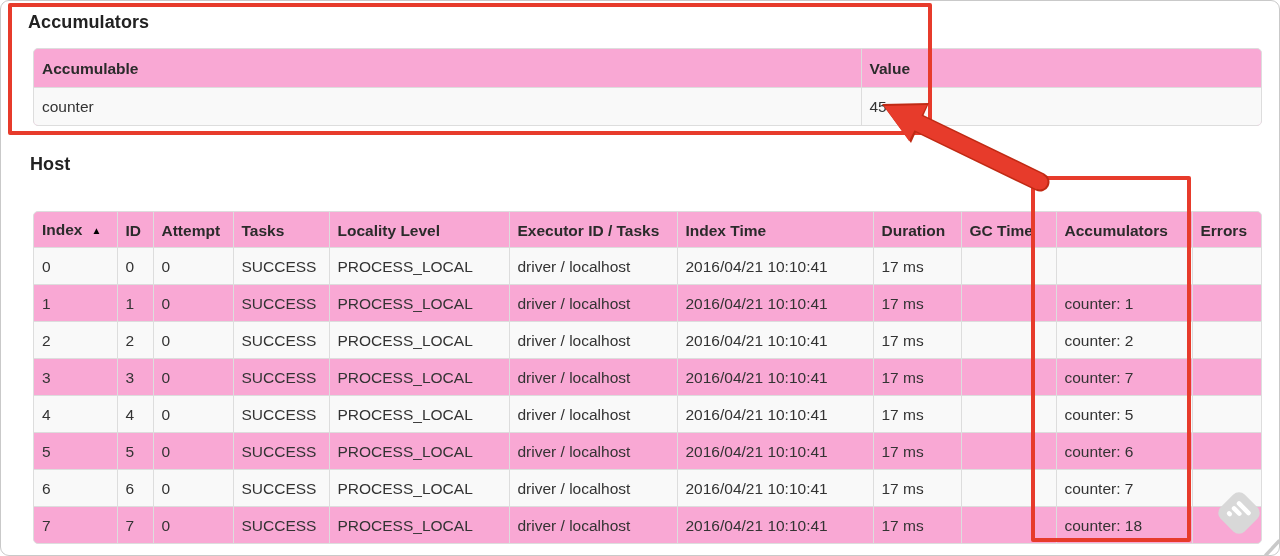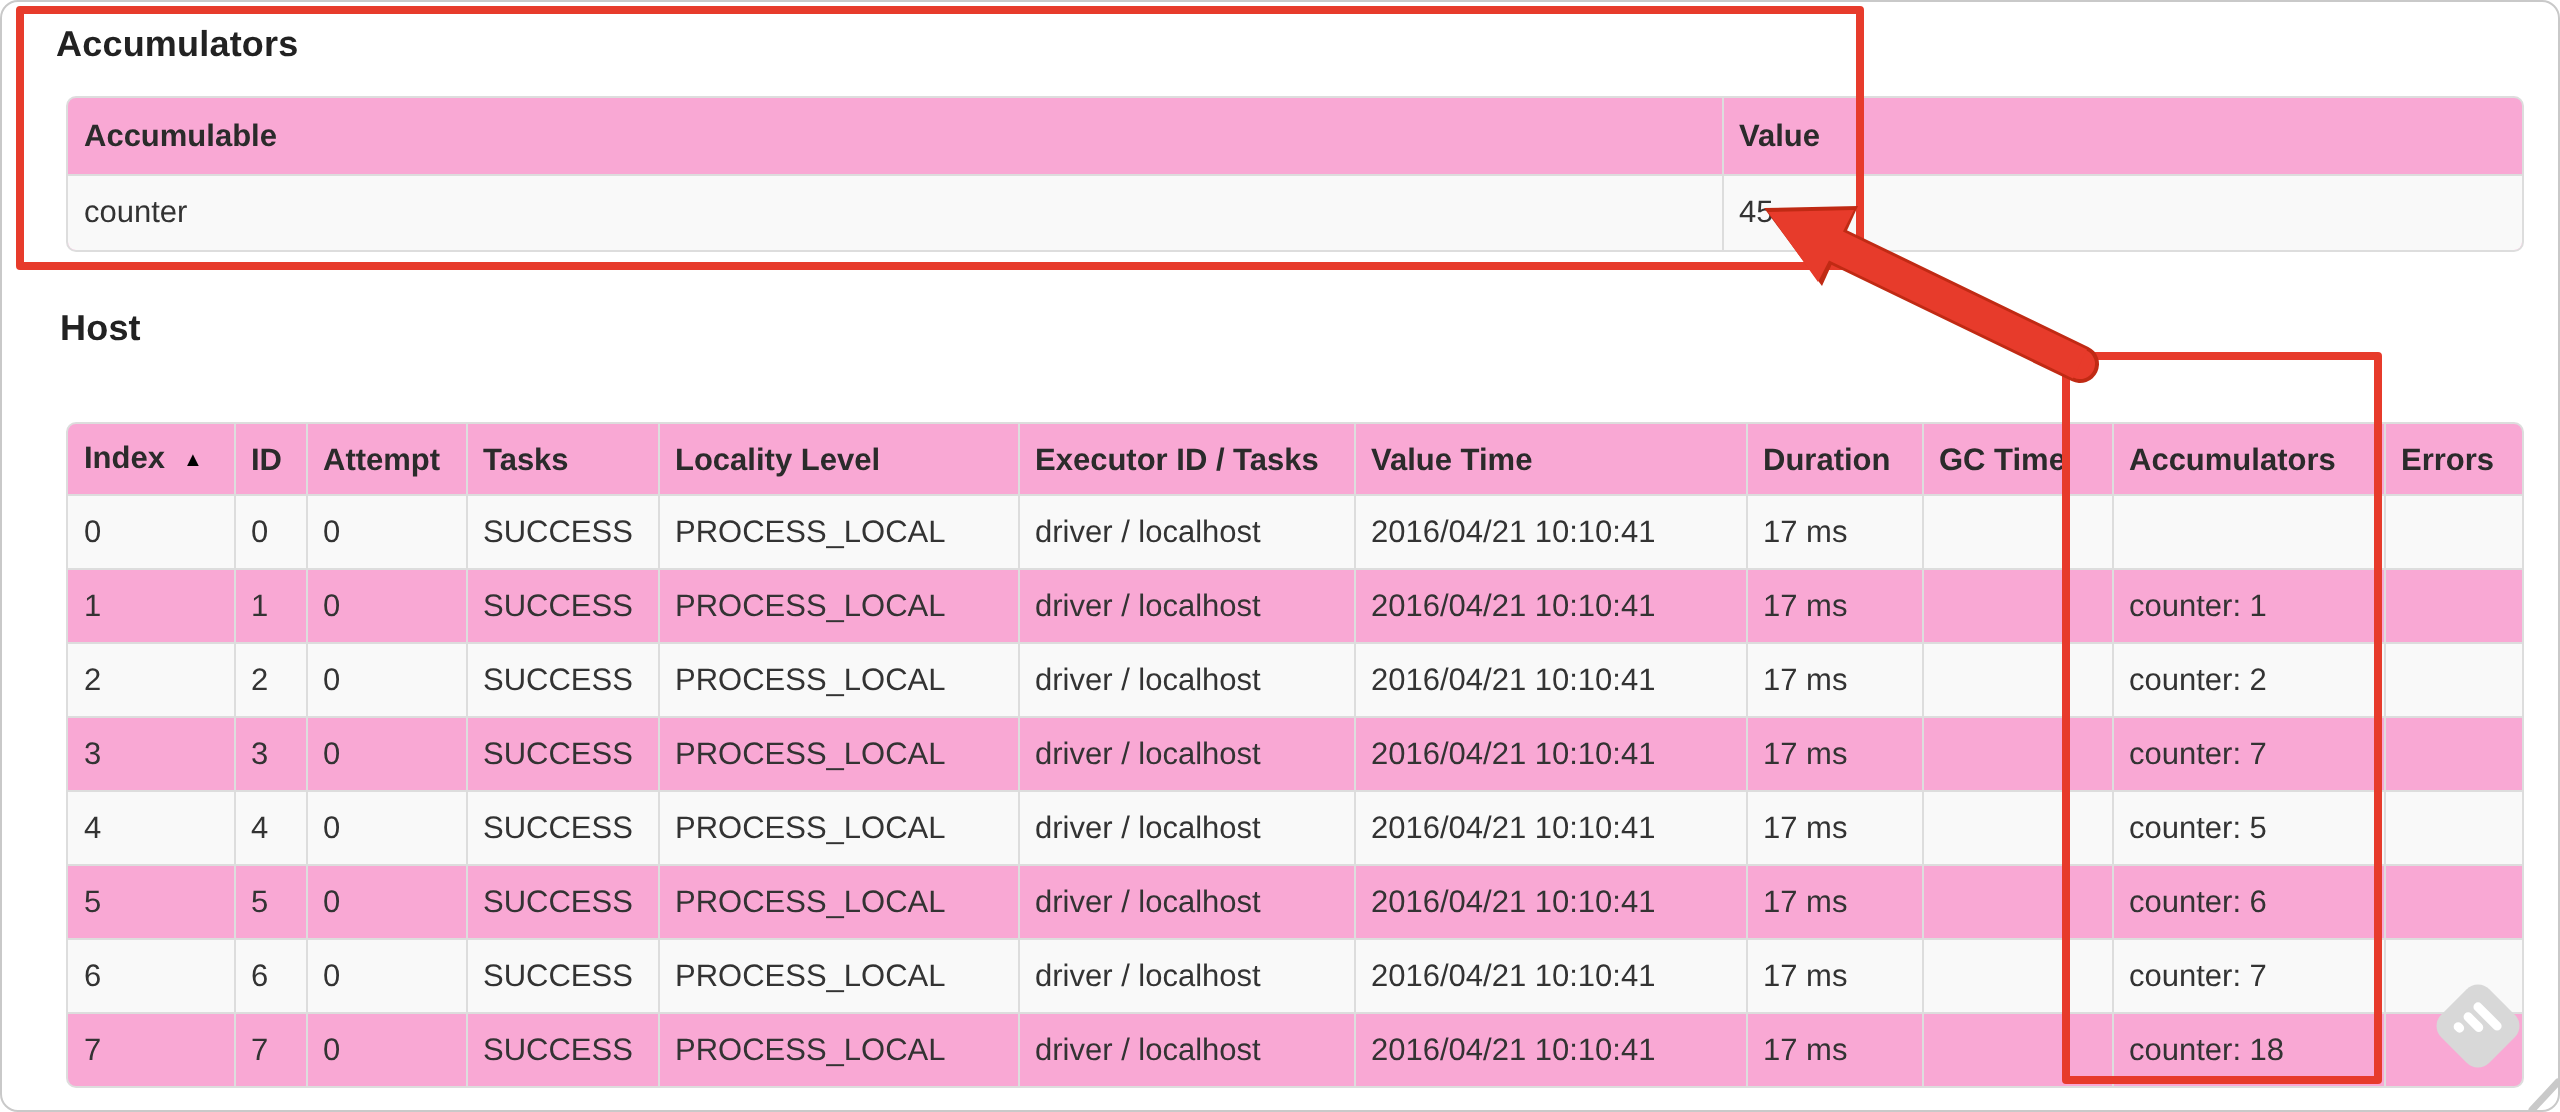--- a/index.html
+++ b/index.html
@@ -100,21 +100,21 @@
         <col style="width:71px">
     </colgroup>
     <thead>
         <tr id="tasks-header-row">
           <th><span>Index</span><span class="sort-icon">▲</span></th>
           <th><span>ID</span></th>
           <th><span>Attempt</span></th>
           <th><span>Tasks</span></th>
           <th><span>Locality Level</span></th>
           <th><span>Executor ID / Tasks</span></th>
-          <th><span>Value Time</span></th>
+          <th><span>Index Time</span></th>
           <th><span>Duration</span></th>
           <th><span>GC Time</span></th>
           <th><span>Accumulators</span></th>
           <th><span>Errors</span></th>
         </tr>
       </thead>
     <tbody id="tasks-tbody">
         <tr class="striped">
           <td>0</td>
           <td>0</td>

